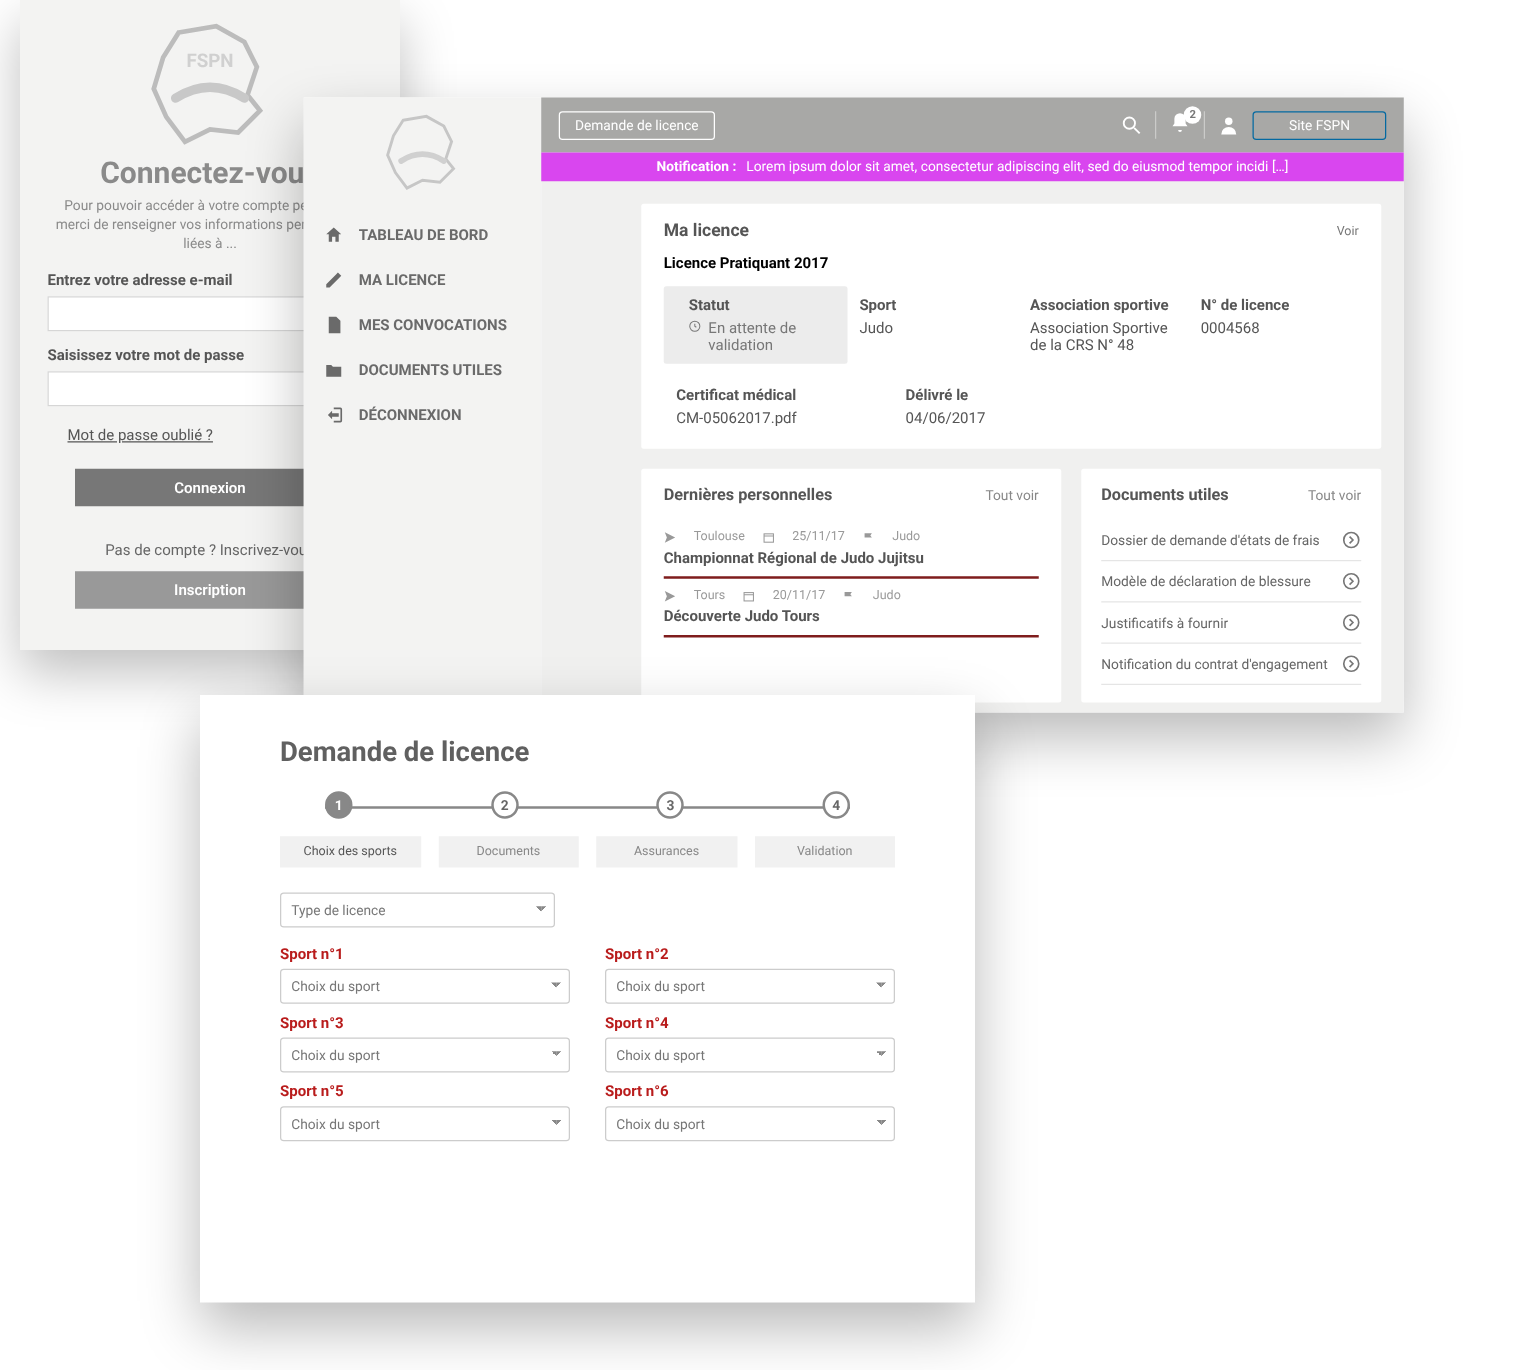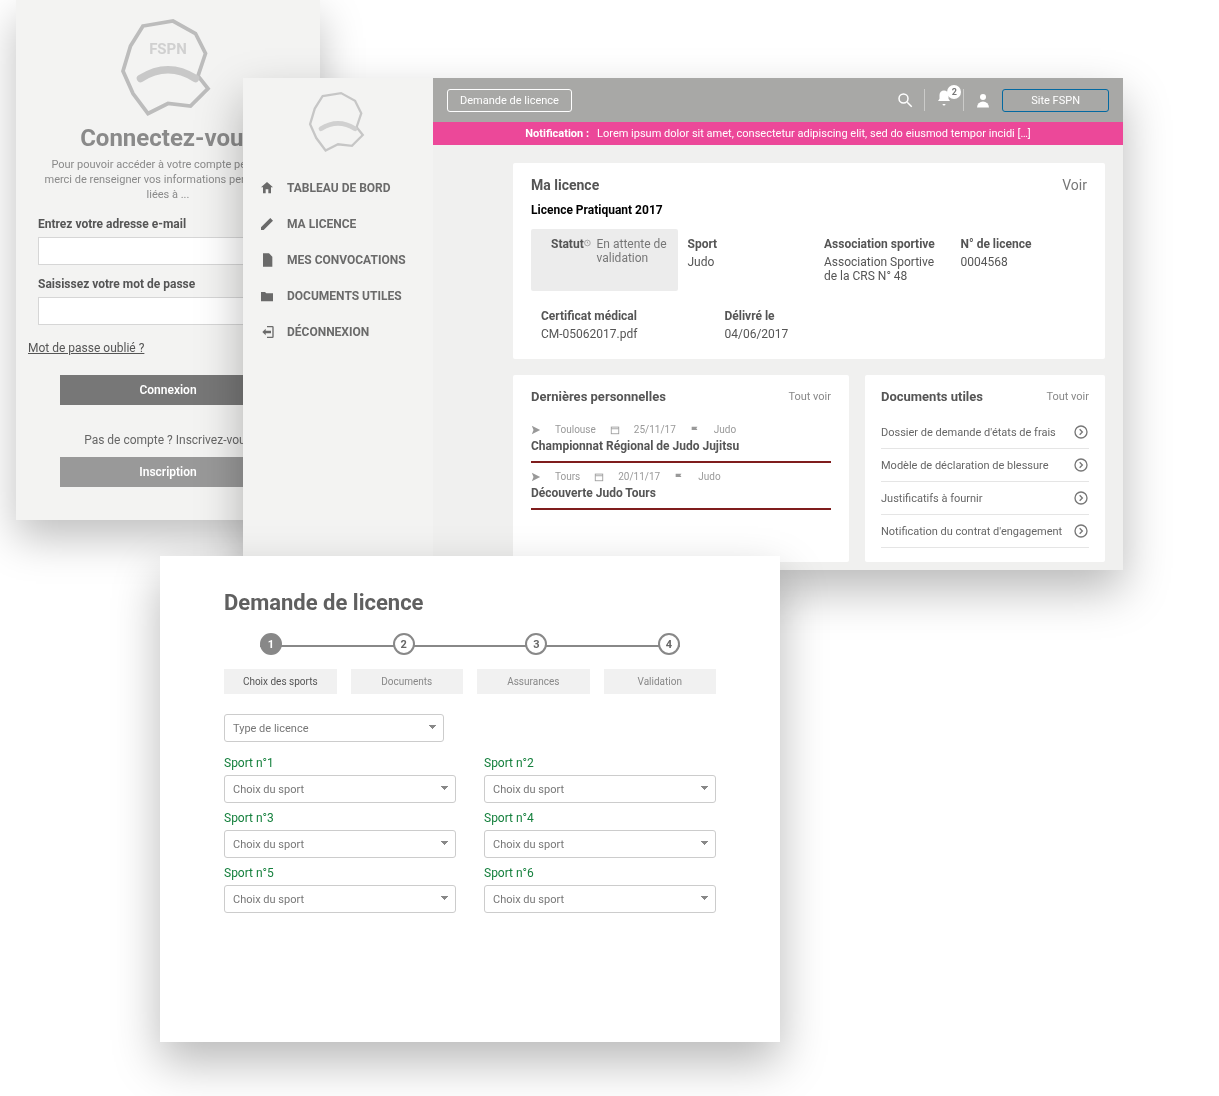--- a/index.html
+++ b/index.html
@@ -9,21 +9,21 @@
   .login-panel {
     position: absolute; left: 16px; top: 0; width: 304px; height: 520px;
     background: #f3f3f2; box-shadow: 0 18px 40px rgba(0,0,0,.25);
   }
   .login-panel .logo-box { width: 100px; height: 100px; margin: 16px auto 8px; }
   .login-panel h1 { text-align: center; color: #8a8a8a; font-size: 24px; font-weight: 700; }
   .login-panel .lead { font-size: 11px; color: #8a8a8a; text-align: center; padding: 6px 22px 14px; line-height: 1.35; }
   .login-panel .field { padding: 0 22px 12px; }
   .login-panel label { display:block; font-size: 12px; font-weight: 700; color: #555; margin-bottom: 6px;}
   .login-panel input { width: 100%; height: 28px; border: 1px solid #d6d6d6; background: #fff; padding: 0 6px; font-size: 12px;}
-  .login-panel .forgot { padding: 0 12px; font-size: 12px; text-decoration: underline; color: #555; display: inline-block; margin-bottom: 20px;}
+  .login-panel .forgot { padding: 0 38px; font-size: 12px; text-decoration: underline; color: #555; display: inline-block; margin-bottom: 20px;}
   .btn { display:block; width: calc(100% - 88px); margin: 0 auto 10px; height: 30px; border: none; background: #777; color:#fff; font-size: 12px; font-weight: 600; cursor: pointer;}
   .btn.light { background: #999; }
   .login-panel .noacct { text-align:center; font-size:12px; color:#666; margin: 28px 0 10px; }
 
   
   .dash {
     position: absolute; left: 243px; top: 78px; width: 880px; height: 492px;
     background: #fff; box-shadow: 0 20px 44px rgba(0,0,0,.28); display:flex;
   }
   .dash .sidebar { width: 190px; background: #f3f3f2; padding: 8px 0 0; }
@@ -31,33 +31,33 @@
   .dash .navitem { display:flex; align-items:center; gap:12px; padding: 10px 16px; font-size: 12px; font-weight:700; color:#6a6a6a; cursor:pointer;}
   .dash .navitem svg { width:16px; height:16px; fill:#6a6a6a; }
   .dash .main { flex: 1; background:#f0f0ef; display:flex; flex-direction:column; }
   .topbar { height: 44px; background:#a8a8a6; display:flex; align-items:center; padding: 0 14px; gap:10px;}
   .topbar .req-btn { border:1px solid #fff; color:#fff; background:transparent; padding: 4px 12px; font-size:11px; border-radius:3px; cursor:pointer;}
   .topbar .grow { flex:1; }
   .topbar .ic { width:18px; height:18px; fill:#fff; cursor:pointer; }
   .topbar .bell-wrap { position:relative; padding: 0 10px; border-left:1px solid rgba(255,255,255,.4); border-right:1px solid rgba(255,255,255,.4);}
   .topbar .badge { position:absolute; top:-4px; right:2px; background:#fff; color:#777; font-size:9px; font-weight:700; border-radius:50%; width:14px; height:14px; display:flex; align-items:center; justify-content:center;}
   .topbar .site-btn { border:1px solid #0369a1; color:#fff; background:transparent; padding: 4px 28px; font-size:11px; border-radius:3px; cursor:pointer;}
-  .notif-bar { background:#ec4899; color:#fff; font-size:11px; padding: 5px 14px; display:flex; gap:8px; align-items:center; justify-content:center;}
+  .notif-bar { background:#d946ef; color:#fff; font-size:11px; padding: 5px 14px; display:flex; gap:8px; align-items:center; justify-content:center;}
   .notif-bar .lbl { font-weight:700; }
   .content { padding: 18px 18px 0 80px; flex:1; overflow:hidden;}
   .card { background:#fff; border-radius:2px; }
   .lic-card { padding: 14px 18px 10px; margin-bottom:16px; }
   .lic-head { display:flex; justify-content:space-between; align-items:center; margin-bottom:10px;}
   .lic-head h3 { font-size:14px; color:#555; font-weight:700;}
-  .lic-head a { font-size:14px; color:#777; cursor:pointer;}
+  .lic-head a { font-size:10px; color:#777; cursor:pointer;}
   .lic-sub { font-size:12px; font-weight:700; color:#000000; margin-bottom:12px;}
   .lic-row { display:flex; }
   .lic-cell { flex:1; padding:8px 10px; font-size:12px; color:#555;}
   .lic-cell .h { font-weight:700; display:block; margin-bottom:4px;}
-  .lic-cell.status { background:#ececec; border-radius:2px; display:flex; flex-direction:row;padding-left:20px;}
+  .lic-cell.status { background:#ececec; border-radius:2px; display:flex; flex-direction:column;padding-left:20px;}
   .lic-cell.status .valwrap { display:flex; align-items:flex-start; gap:6px; color:#777;}
   .lic-row2 { display:flex; margin-top:10px;}
   .lic-row2 .lic-cell { flex:0 0 33%; }
 
   .two-col { display:flex; gap:16px; }
   .convs { flex: 1; padding:14px 18px; }
   .docs { width:240px; padding:14px 16px; }
   .sec-head { display:flex; justify-content:space-between; align-items:center; margin-bottom:12px;}
   .sec-head h4 { font-size:13px; color:#555; font-weight:700;}
   .sec-head a { font-size:11px; color:#888; cursor:pointer;}
@@ -78,21 +78,21 @@
   .steps .line { position:absolute; left:0; right:0; top:50%; height:2px; background:#888;}
   .steps .dots { position:absolute; left:0; right:0; top:0; display:flex; justify-content:space-between;}
   .step-dot { width:22px; height:22px; border-radius:50%; border:2px solid #888; background:#fff; color:#666; font-size:11px; font-weight:700; display:flex; align-items:center; justify-content:center;}
   .step-dot.active { background:#888; color:#fff;}
   .step-labels { display:flex; gap:14px; margin-bottom:20px;}
   .step-lbl { flex:1; background:#f1f1f1; text-align:center; font-size:10px; color:#888; padding:7px 0;}
   .step-lbl.active { color:#555; }
   .wizard .sect-title { font-size:13px; font-weight:700; color:#555; margin-bottom:10px;}
   .select { width:220px; height:28px; border:1px solid #ccc; border-radius:3px; background:#fff; font-size:11px; color:#777; padding:0 8px; appearance:none; background-image: linear-gradient(45deg, transparent 50%, #888 50%), linear-gradient(135deg, #888 50%, transparent 50%); background-position: right 10px top 10px, right 6px top 10px; background-size: 4px 4px, 4px 4px; background-repeat:no-repeat; cursor:pointer;}
   .sport-grid { display:grid; grid-template-columns: 1fr 1fr; gap: 8px 28px; margin-top:14px;}
-  .sport-field label { font-size:12px; font-weight:400; color:#15803d; display:block; margin-bottom:5px;}
+  .sport-field label { font-size:12px; font-weight:700; color:#b91c1c; display:block; margin-bottom:5px;}
   .sport-field .select { width:100%; }
 
   
   .map-logo svg { width:100%; height:100%; }
 </style>
 </head>
 <body>
 
 <svg width="0" height="0" style="position:absolute">
   <defs>

